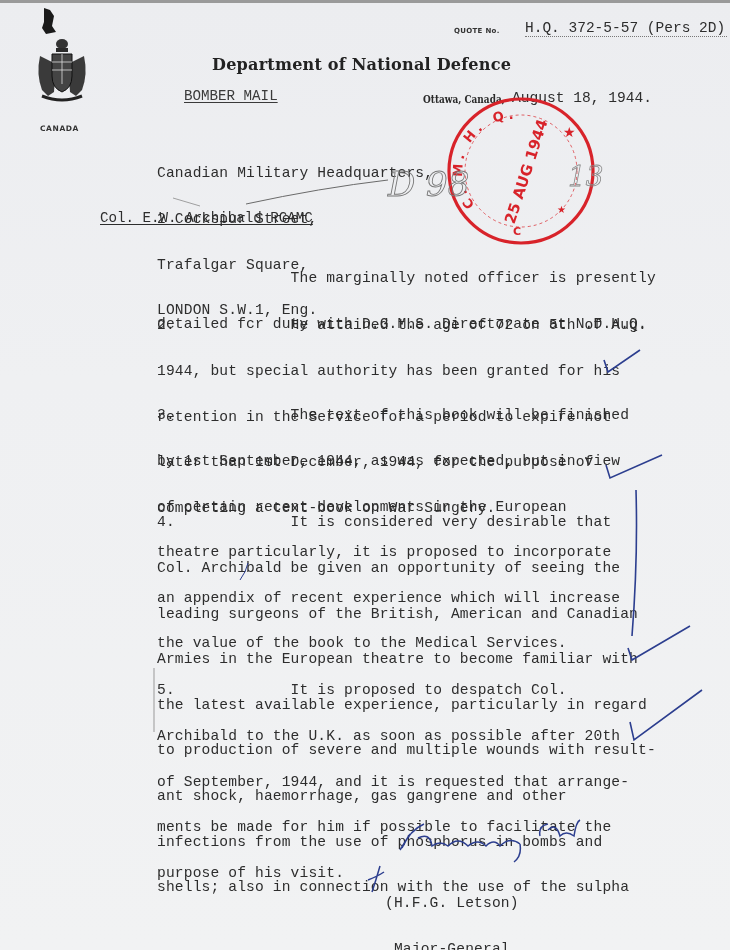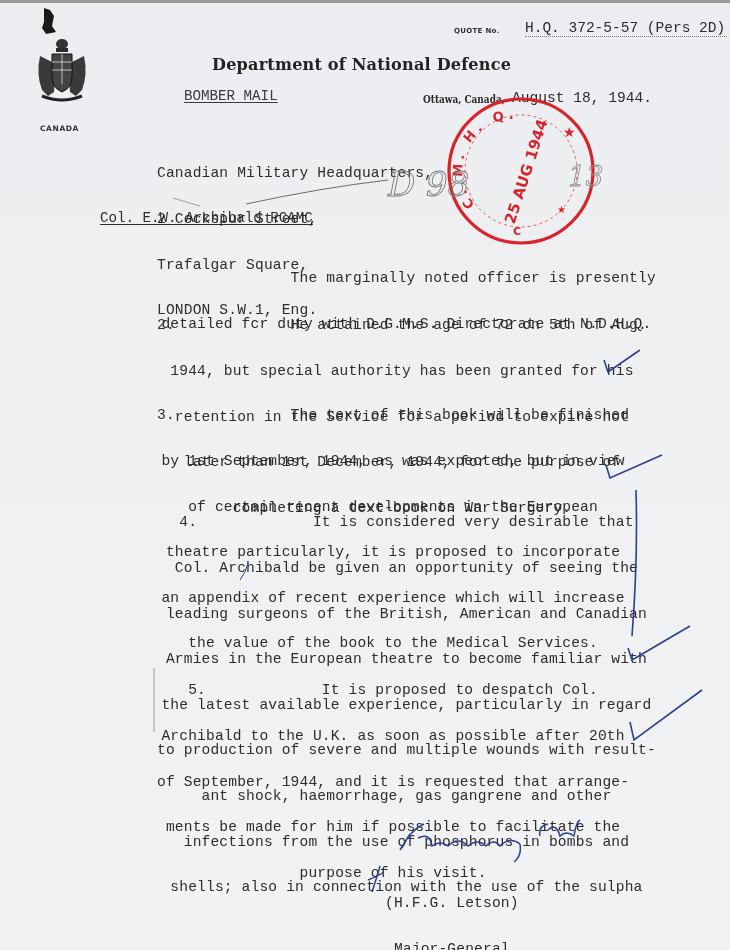--- a/index.html
+++ b/index.html
@@ -28,21 +28,21 @@
     .dept { position: absolute; left: 212px; top: 54px; font-family: "DejaVu Serif", serif; font-weight: bold; font-size: 17.5px; color: #222; letter-spacing: 0.2px; transform: scaleX(0.92); transform-origin: left; }
 
     .bomber { position: absolute; left: 149px; top: 88px; font-size: 14.2px; text-decoration: underline; text-decoration-thickness: 1px; text-underline-offset: 2px; color: #3a3a3a; margin-left: 35px; }
 
     .ottawa { position: absolute; left: 423px; top: 93px; font-family: "DejaVu Serif", serif; font-weight: bold; font-size: 10.5px; color: #2a2a2a; transform: scaleX(0.85); transform-origin: left; }
     .date { position: absolute; left: 512px; top: 90px; font-size: 14.6px; }
 
     .addr { left: 157px; top: 136px; }
     .subject { position: absolute; left: 100px; top: 210px; font-size: 14.2px; text-decoration: underline; text-underline-offset: 2px; }
 
-    .para { left: 157px; text-align: center; }
+    .para { left: 157px; }
     .stamp { position: absolute; left: 445px; top: 95px; width: 152px; height: 152px; }
     .ink { position: absolute; left: 0; top: 0; width: 730px; height: 950px; pointer-events: none; }
 
     .sigblock { left: 385px; top: 866px; }
   </style>
 </head>
 <body>
 
 <div class="paper">
   <div class="topline"></div>

